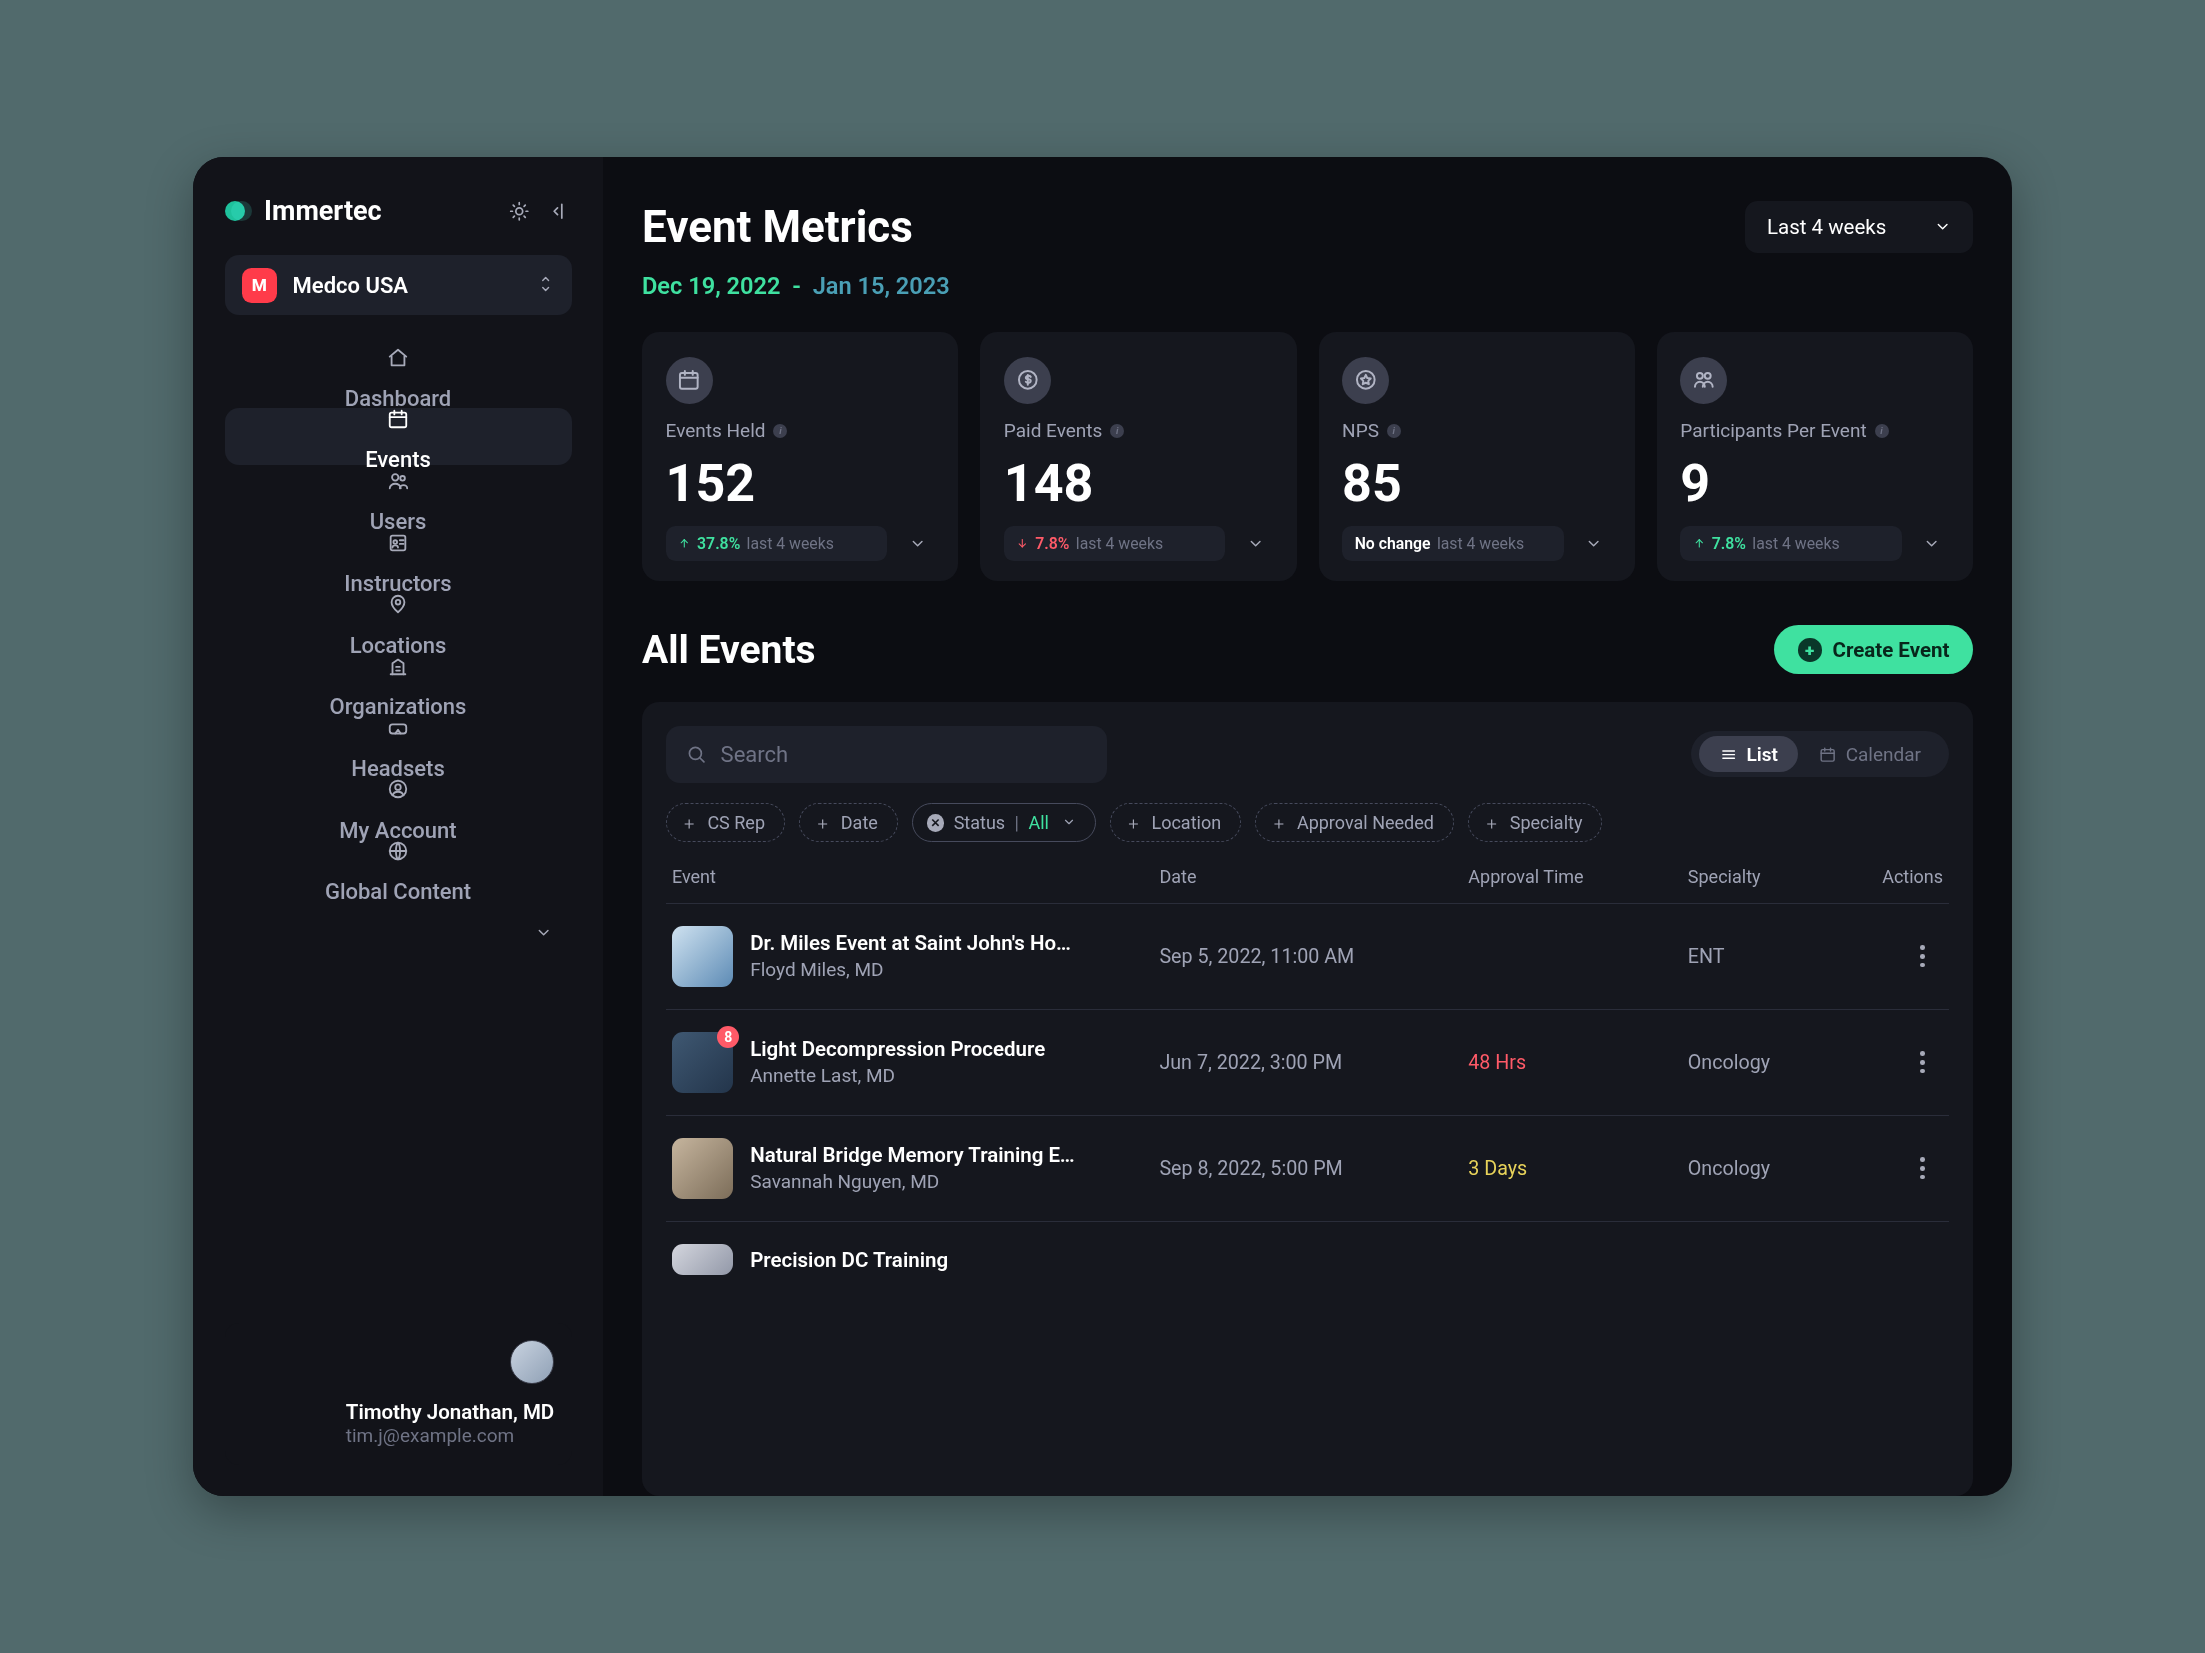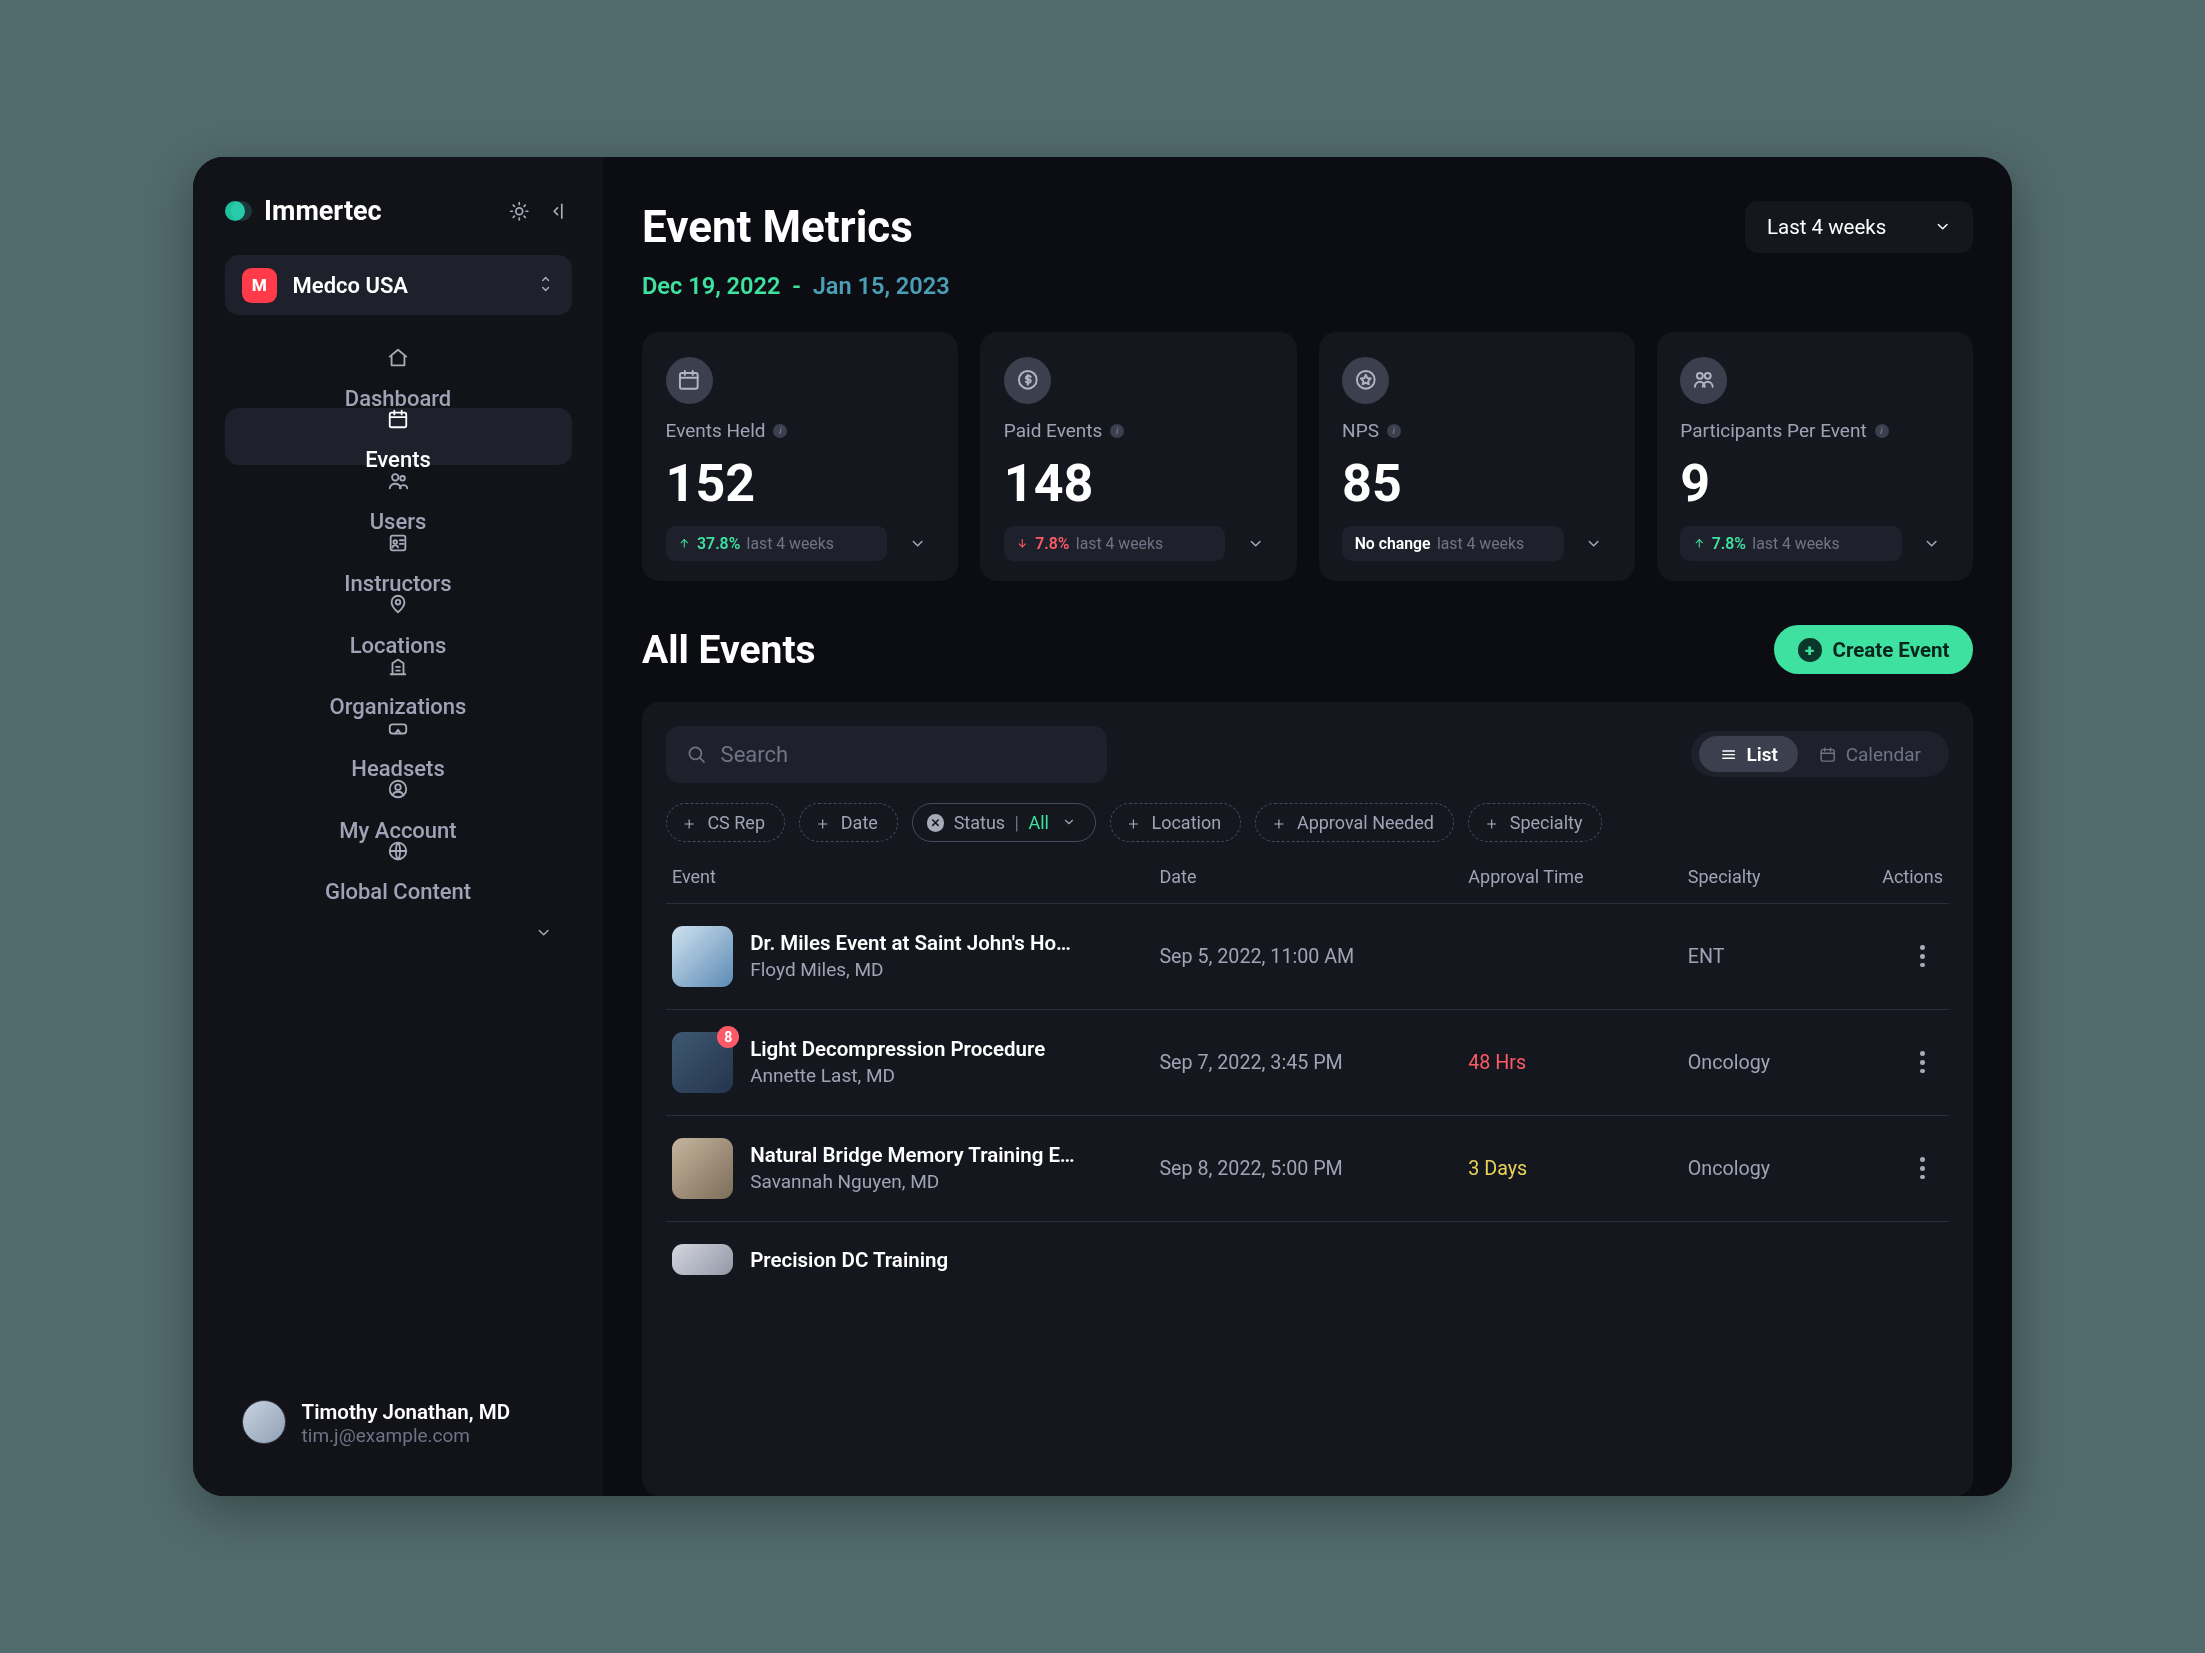--- a/index.html
+++ b/index.html
@@ -125,25 +125,26 @@
   .nav-item.active {
     background: var(--bg-element);
     color: var(--text-primary);
   }
   .nav-item .nav-icon { width: 25px; display: flex; justify-content: center; color: var(--icon-muted); }
   .nav-item.active .nav-icon { color: var(--text-primary); }
   .nav-item .expand { margin-left: auto; color: var(--icon-muted); }
 
   .user-card {
     display: flex;
-    align-items: flex-start;
+    align-items: flex-end;
     gap: 15.8px;
     background: var(--bg-card-dark);
     border-radius: 14px;
     padding: 17.3px;
+    flex-direction: column;
   }
   .avatar {
     width: 44px;
     height: 44px;
     border-radius: 50%;
     background: linear-gradient(135deg, #C9D3E0, #8FA0B5);
     border: 1.6px solid #3a3d4a;
   }
   .user-name { color: var(--text-primary); font-size: 20.5px; font-weight: 600; }
   .user-email { color: var(--text-muted); font-size: 19px; }
@@ -821,21 +822,21 @@
         <div class="trow">
           <div class="event-cell">
             <div class="thumb" style="background: linear-gradient(135deg,#3F5872,#23354B)">
               <div class="notif">8</div>
             </div>
             <div style="min-width:0">
               <div class="event-title">Light Decompression Procedure</div>
               <div class="event-sub">Annette Last, MD</div>
             </div>
           </div>
-          <div class="td-date">Sep 7, 2022, 3:45 PM</div>
+          <div class="td-date">Jun 7, 2022, 3:00 PM</div>
           <div class="td-approval danger">48 Hrs</div>
           <div class="td-spec">Oncology</div>
           <div class="td-actions">
               <div class="dots">
                 <span></span>
                 <span></span>
                 <span></span>
               </div>
             </div>
         </div>

